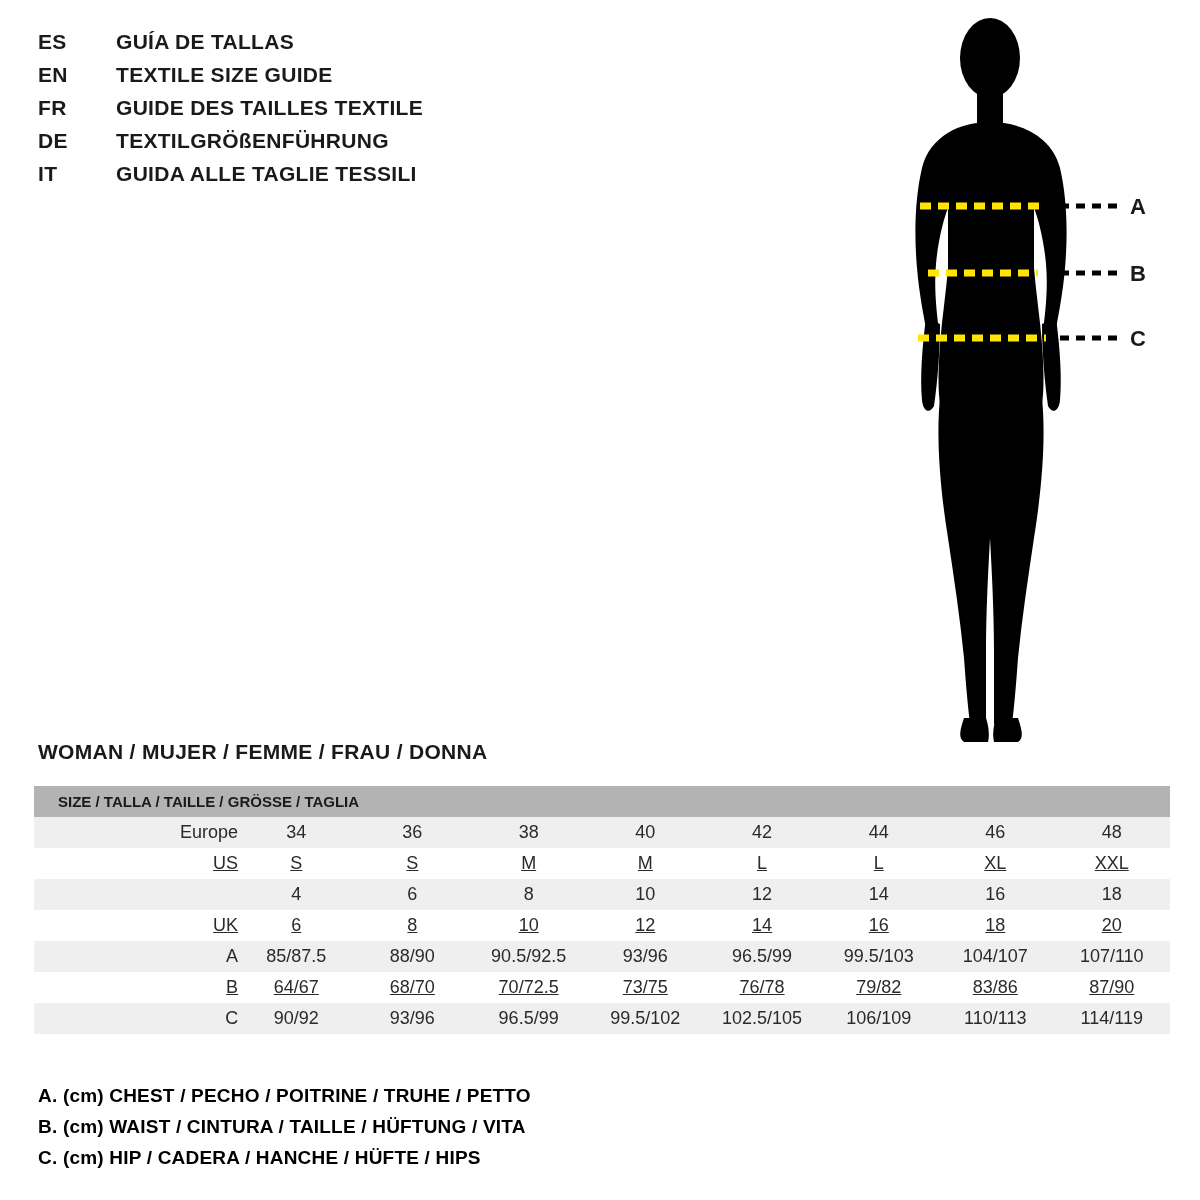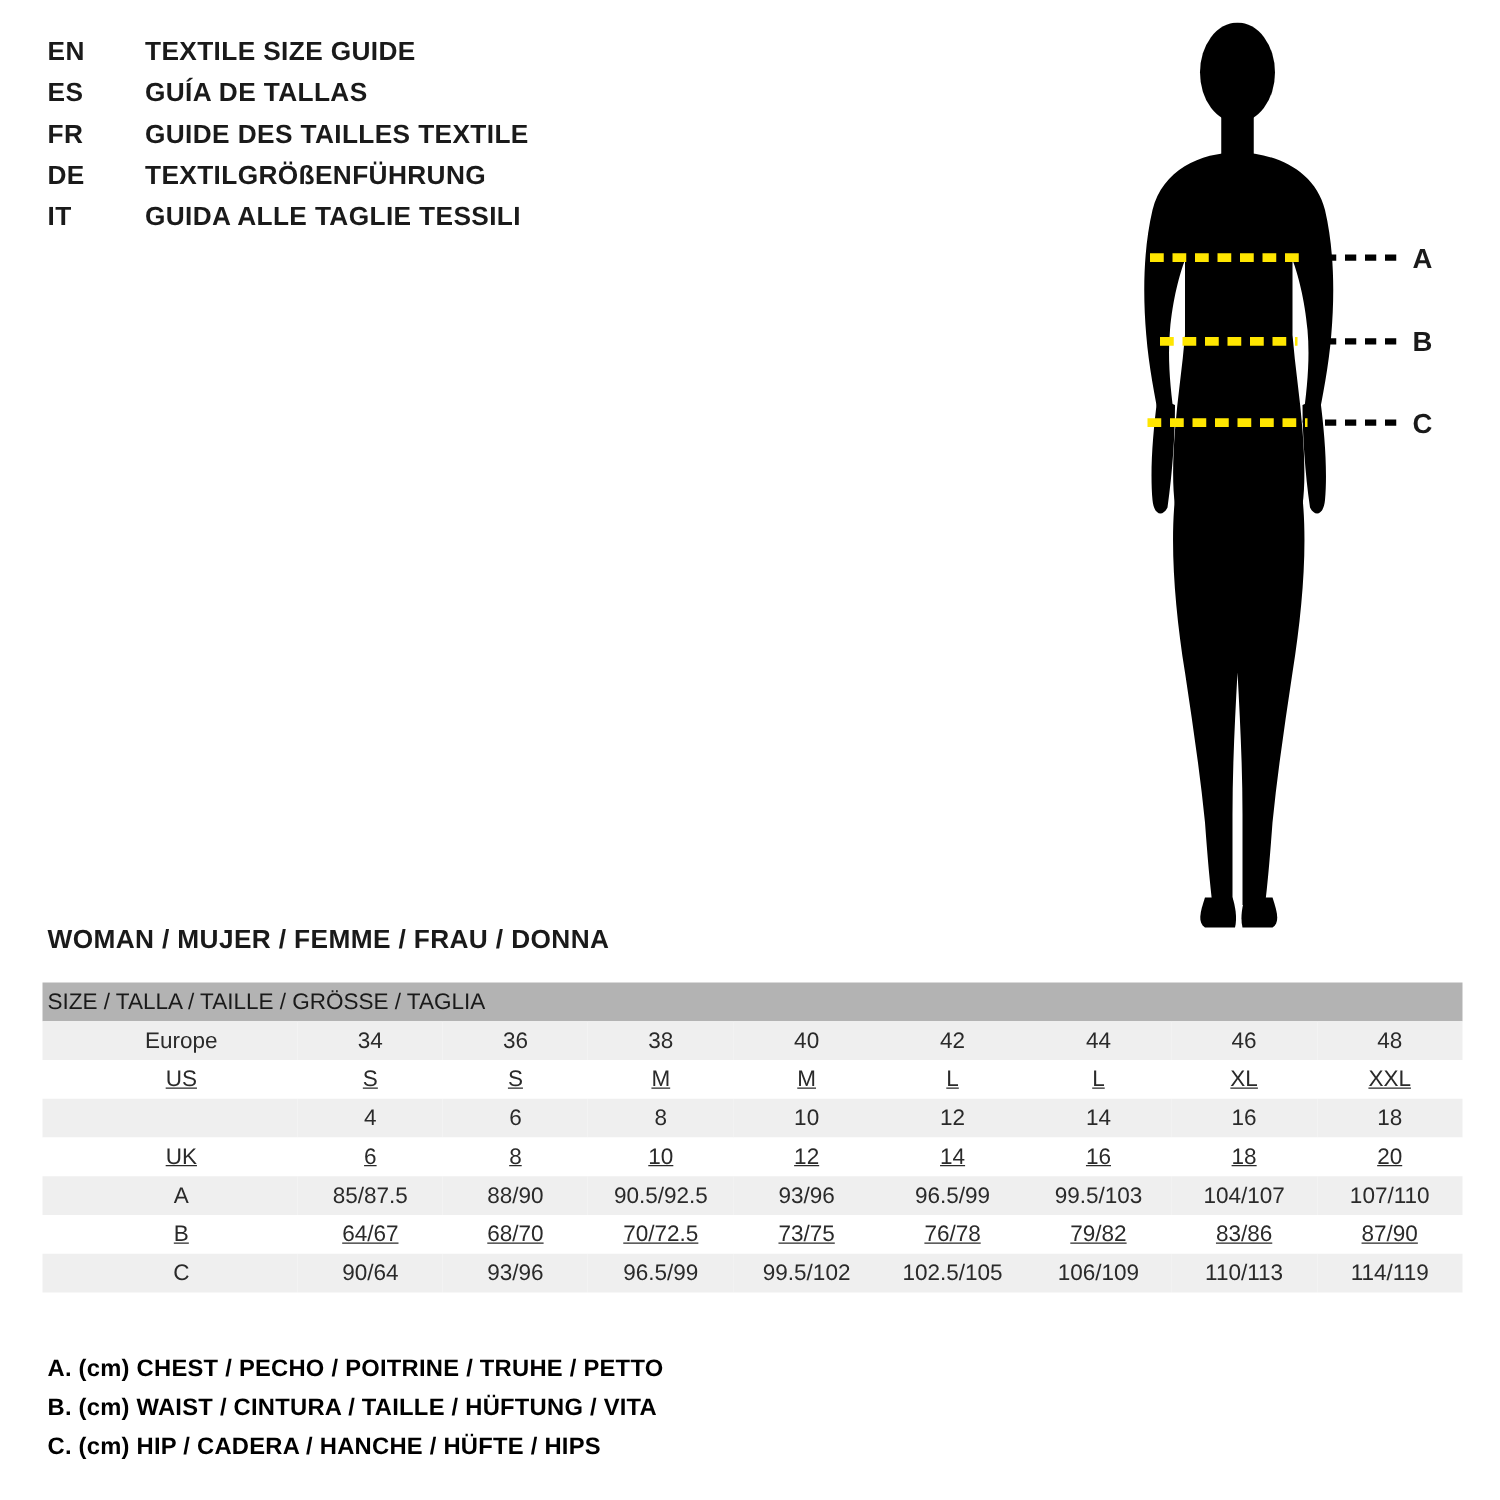--- a/index.html
+++ b/index.html
@@ -77,34 +77,34 @@
   .size-table td, .size-table th {
     padding: 0;
     height: 31px;
     font-weight: 400;
     text-align: center;
     color: #2a2a2a;
   }
   .size-table tr.header-row td {
     background: #b3b3b3;
     text-align: left;
-    padding-left: 4px;
-    font-weight: 400;
-    font-size: 18px;
+    padding-left: 24px;
+    font-weight: 700;
+    font-size: 15px;
     color: #1a1a1a;
   }
   .size-table tr.odd td {
     background: #efefef;
   }
   .size-table tr.even td {
     background: #ffffff;
     text-decoration: underline;
   }
   .size-table td.row-label {
-    text-align: center;
+    text-align: right;
     padding-left: 18px;
     width: 190px;
   }
   .size-table td.val {
     width: 118px;
   }
 
   
   .legend {
     position: absolute;
@@ -126,26 +126,26 @@
     font-size: 22px;
     font-weight: 700;
     color: #1a1a1a;
   }
 </style>
 </head>
 <body>
 
 <div class="lang-block">
   <div class="lang-row">
+    <span class="lang-code">ES</span>
+    <span class="lang-text">GUÍA DE TALLAS</span>
+  </div>
+  <div class="lang-row">
     <span class="lang-code">EN</span>
     <span class="lang-text">TEXTILE SIZE GUIDE</span>
-  </div>
-  <div class="lang-row">
-    <span class="lang-code">ES</span>
-    <span class="lang-text">GUÍA DE TALLAS</span>
   </div>
   <div class="lang-row">
     <span class="lang-code">FR</span>
     <span class="lang-text">GUIDE DES TAILLES TEXTILE</span>
   </div>
   <div class="lang-row">
     <span class="lang-code">DE</span>
     <span class="lang-text">TEXTILGRÖßENFÜHRUNG</span>
   </div>
   <div class="lang-row">
@@ -294,21 +294,21 @@
       <td class="val">70/72.5</td>
       <td class="val">73/75</td>
       <td class="val">76/78</td>
       <td class="val">79/82</td>
       <td class="val">83/86</td>
       <td class="val">87/90</td>
     </tr>
 
     <tr class="odd">
       <td class="row-label">C</td>
-      <td class="val">90/64</td>
+      <td class="val">90/92</td>
       <td class="val">93/96</td>
       <td class="val">96.5/99</td>
       <td class="val">99.5/102</td>
       <td class="val">102.5/105</td>
       <td class="val">106/109</td>
       <td class="val">110/113</td>
       <td class="val">114/119</td>
     </tr>
   </tbody>
 </table>

